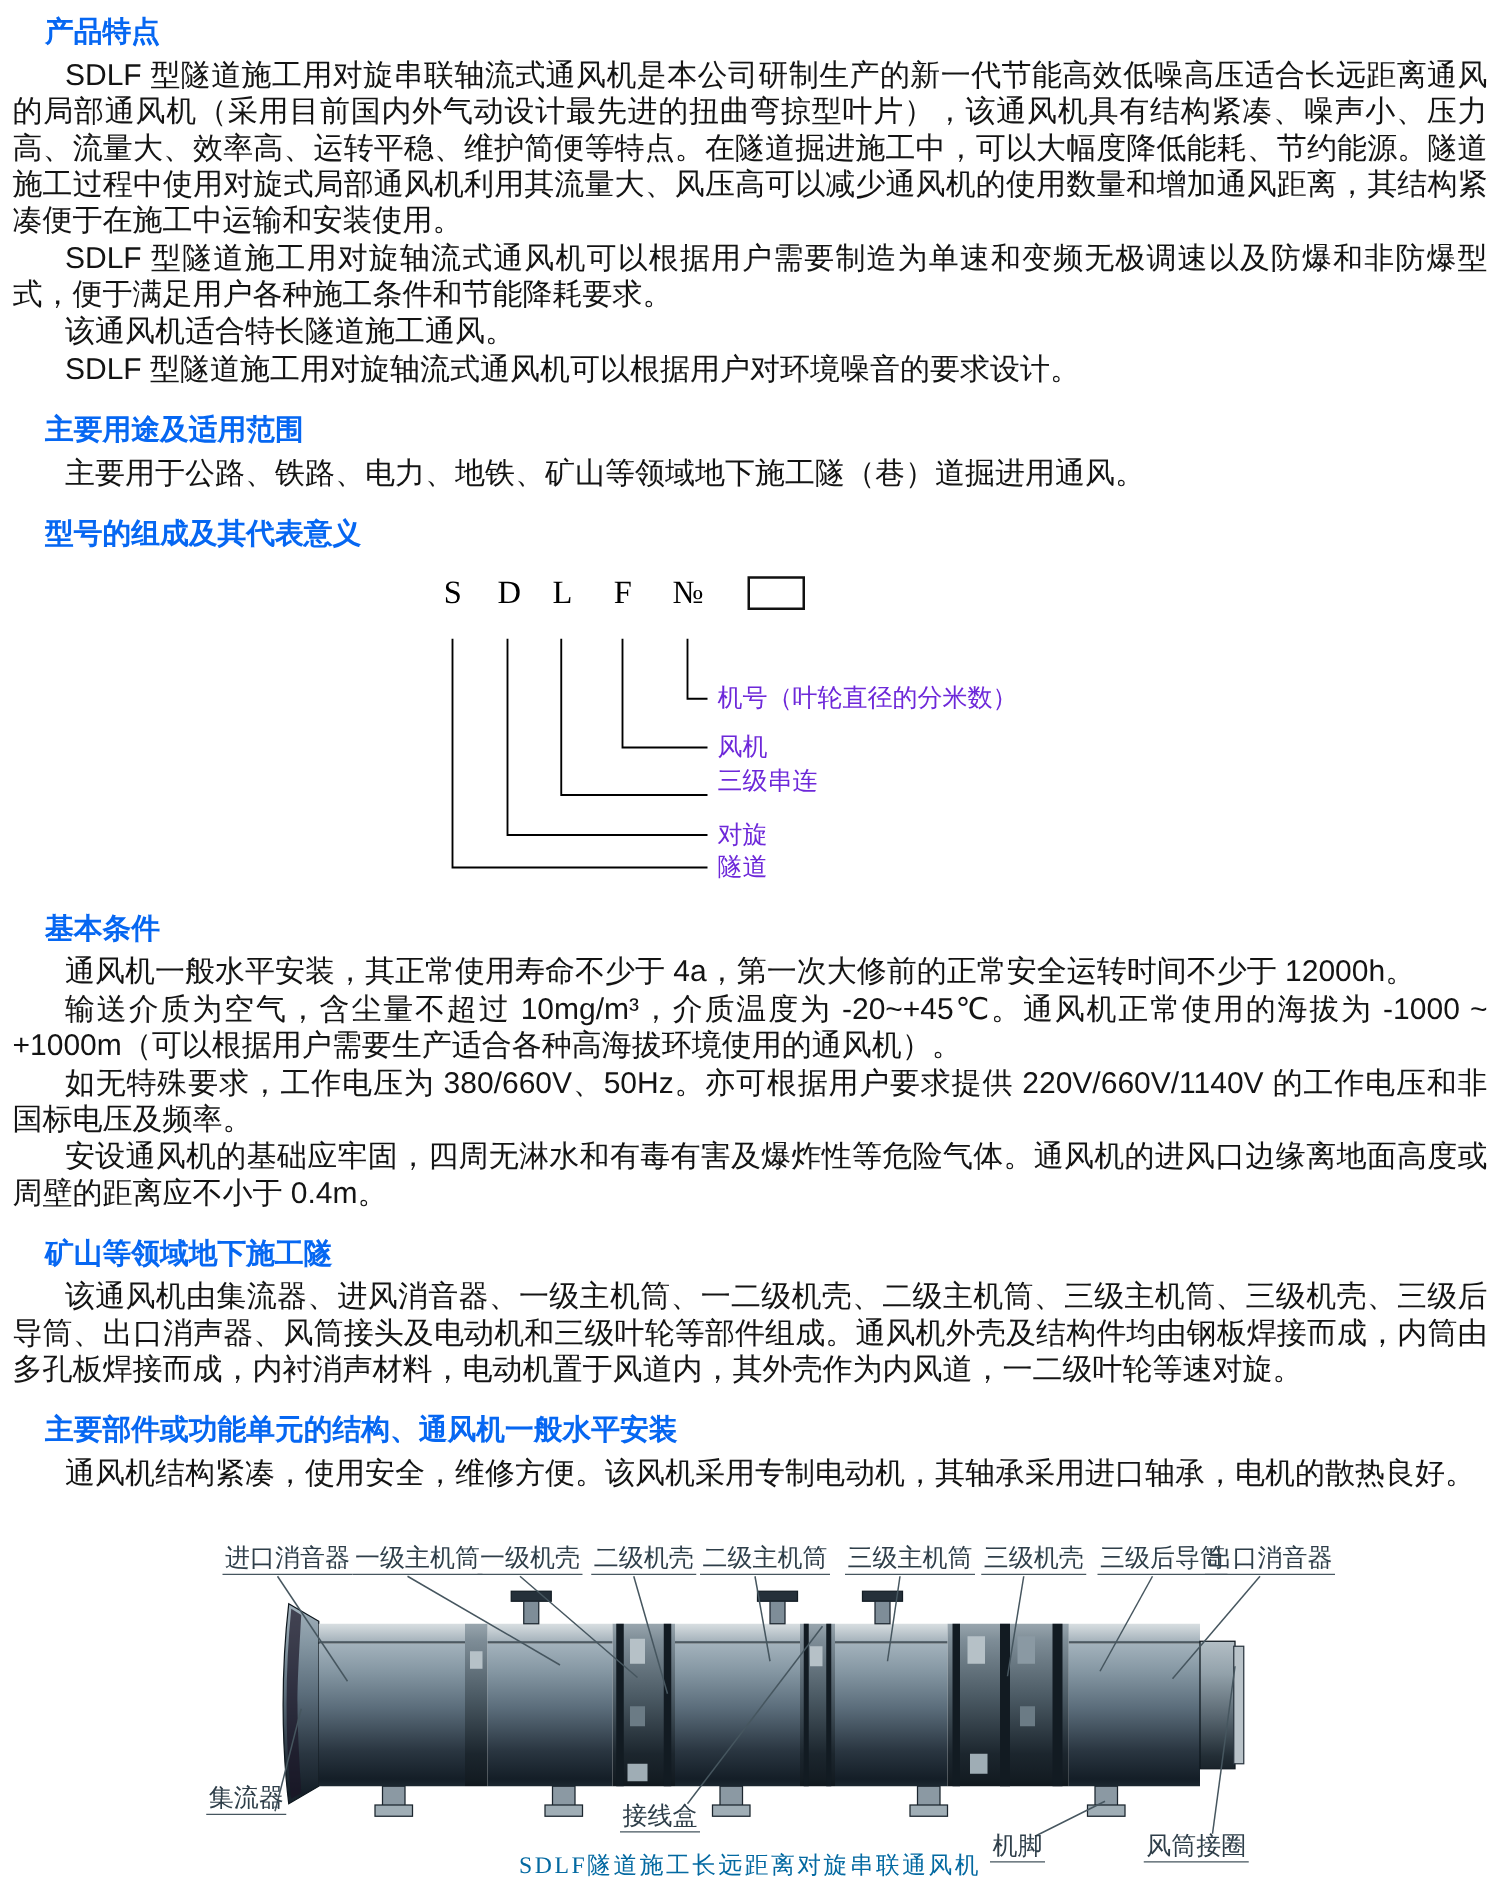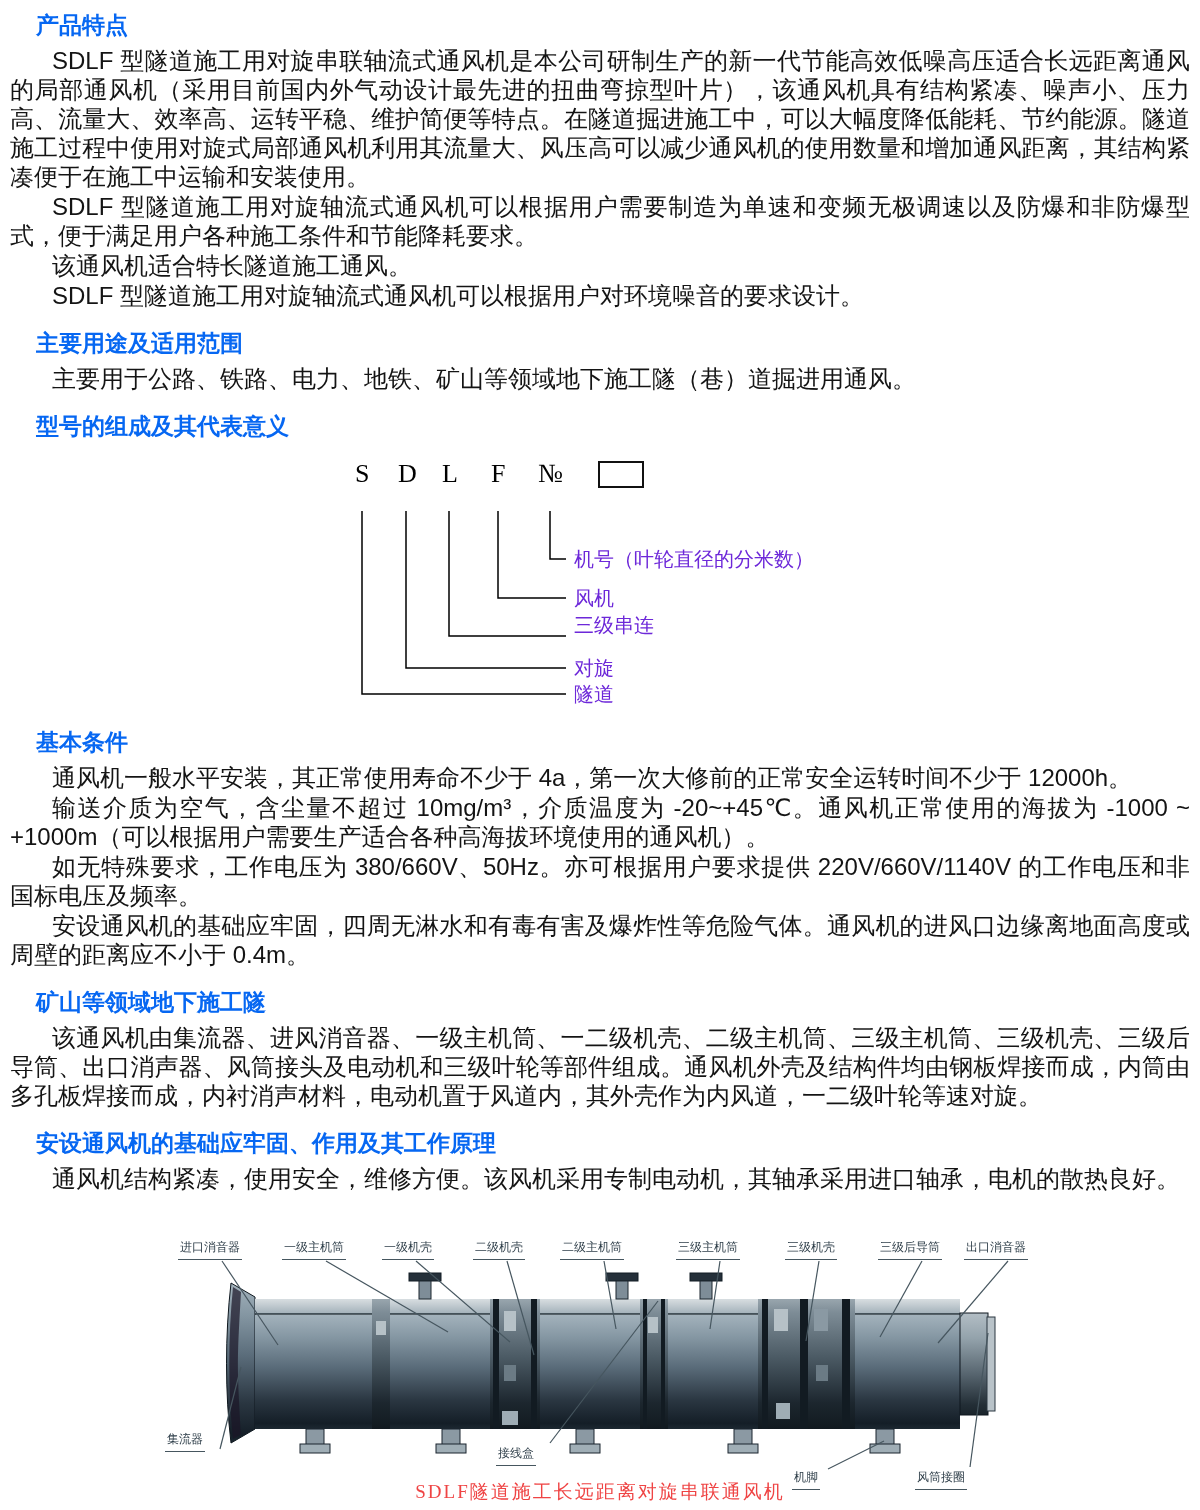--- a/index.html
+++ b/index.html
@@ -12,23 +12,23 @@
   
   .model-diagram{position:relative;height:262px;margin-top:4px;}
   .code-letter{position:absolute;top:12px;font-family:"Liberation Serif","DejaVu Serif",serif;font-size:26px;color:#000;}
   .code-box{position:absolute;left:588px;top:14px;width:42px;height:23px;border:2px solid #111;}
   .ladder-lines{position:absolute;left:0;top:0;}
   .ladder-label{position:absolute;left:564px;font-size:20px;line-height:28px;color:#6d28d9;white-space:nowrap;}
 
   
   .figure{position:relative;height:302px;margin-top:24px;}
   .figure svg{position:absolute;left:0;top:0;}
-  .fig-label{position:absolute;font-family:"Liberation Serif","DejaVu Serif",serif;font-size:12px;line-height:20px;color:#2e3e49;border-bottom:1px solid #46565f;padding:0 2px 2px 2px;white-space:nowrap;}
+  .fig-label{position:absolute;font-family:"Liberation Serif","DejaVu Serif",serif;font-size:20px;line-height:20px;color:#2e3e49;border-bottom:1px solid #46565f;padding:0 2px 2px 2px;white-space:nowrap;}
   .fig-label.top{top:20px;}
-  .fig-caption{position:absolute;left:0;right:0;top:262px;text-align:center;font-family:"Liberation Serif","DejaVu Serif",serif;font-size:19px;color:#ef4444;letter-spacing:2px;}
+  .fig-caption{position:absolute;left:0;right:0;top:262px;text-align:center;font-family:"Liberation Serif","DejaVu Serif",serif;font-size:19px;color:#0369a1;letter-spacing:2px;}
 </style>
 </head>
 <body>
 
 <div class="content">
 
   <h2 class="sec first">产品特点</h2>
   <p class="body">SDLF 型隧道施工用对旋串联轴流式通风机是本公司研制生产的新一代节能高效低噪高压适合长远距离通风的局部通风机（采用目前国内外气动设计最先进的扭曲弯掠型叶片），该通风机具有结构紧凑、噪声小、压力高、流量大、效率高、运转平稳、维护简便等特点。在隧道掘进施工中，可以大幅度降低能耗、节约能源。隧道施工过程中使用对旋式局部通风机利用其流量大、风压高可以减少通风机的使用数量和增加通风距离，其结构紧凑便于在施工中运输和安装使用。</p>
   <p class="body">SDLF 型隧道施工用对旋轴流式通风机可以根据用户需要制造为单速和变频无极调速以及防爆和非防爆型式，便于满足用户各种施工条件和节能降耗要求。</p>
   <p class="body">该通风机适合特长隧道施工通风。</p>
@@ -66,21 +66,21 @@
 
   <h2 class="sec">基本条件</h2>
   <p class="body">通风机一般水平安装，其正常使用寿命不少于 4a，第一次大修前的正常安全运转时间不少于 12000h。</p>
   <p class="body">输送介质为空气，含尘量不超过 10mg/m³，介质温度为 -20~+45℃。通风机正常使用的海拔为 -1000 ~ +1000m（可以根据用户需要生产适合各种高海拔环境使用的通风机）。</p>
   <p class="body">如无特殊要求，工作电压为 380/660V、50Hz。亦可根据用户要求提供 220V/660V/1140V 的工作电压和非国标电压及频率。</p>
   <p class="body">安设通风机的基础应牢固，四周无淋水和有毒有害及爆炸性等危险气体。通风机的进风口边缘离地面高度或周壁的距离应不小于 0.4m。</p>
 
   <h2 class="sec">矿山等领域地下施工隧</h2>
   <p class="body">该通风机由集流器、进风消音器、一级主机筒、一二级机壳、二级主机筒、三级主机筒、三级机壳、三级后导筒、出口消声器、风筒接头及电动机和三级叶轮等部件组成。通风机外壳及结构件均由钢板焊接而成，内筒由多孔板焊接而成，内衬消声材料，电动机置于风道内，其外壳作为内风道，一二级叶轮等速对旋。</p>
 
-  <h2 class="sec">安设通风机的基础应牢固、作用及其工作原理</h2>
+  <h2 class="sec">主要部件或功能单元的结构、通风机一般水平安装</h2>
   <p class="body">通风机结构紧凑，使用安全，维修方便。该风机采用专制电动机，其轴承采用进口轴承，电机的散热良好。</p>
 
   <div class="figure">
     <svg width="1200" height="302" viewBox="0 0 1200 302">
       <defs>
         <linearGradient id="gradCap" x1="0" y1="0" x2="0" y2="1">
           <stop offset="0" stop-color="#d8dee1"></stop>
             <stop offset="1" stop-color="#a2b0b9"></stop>
         </linearGradient>
         <linearGradient id="gradBody" x1="0" y1="0" x2="0" y2="1">

